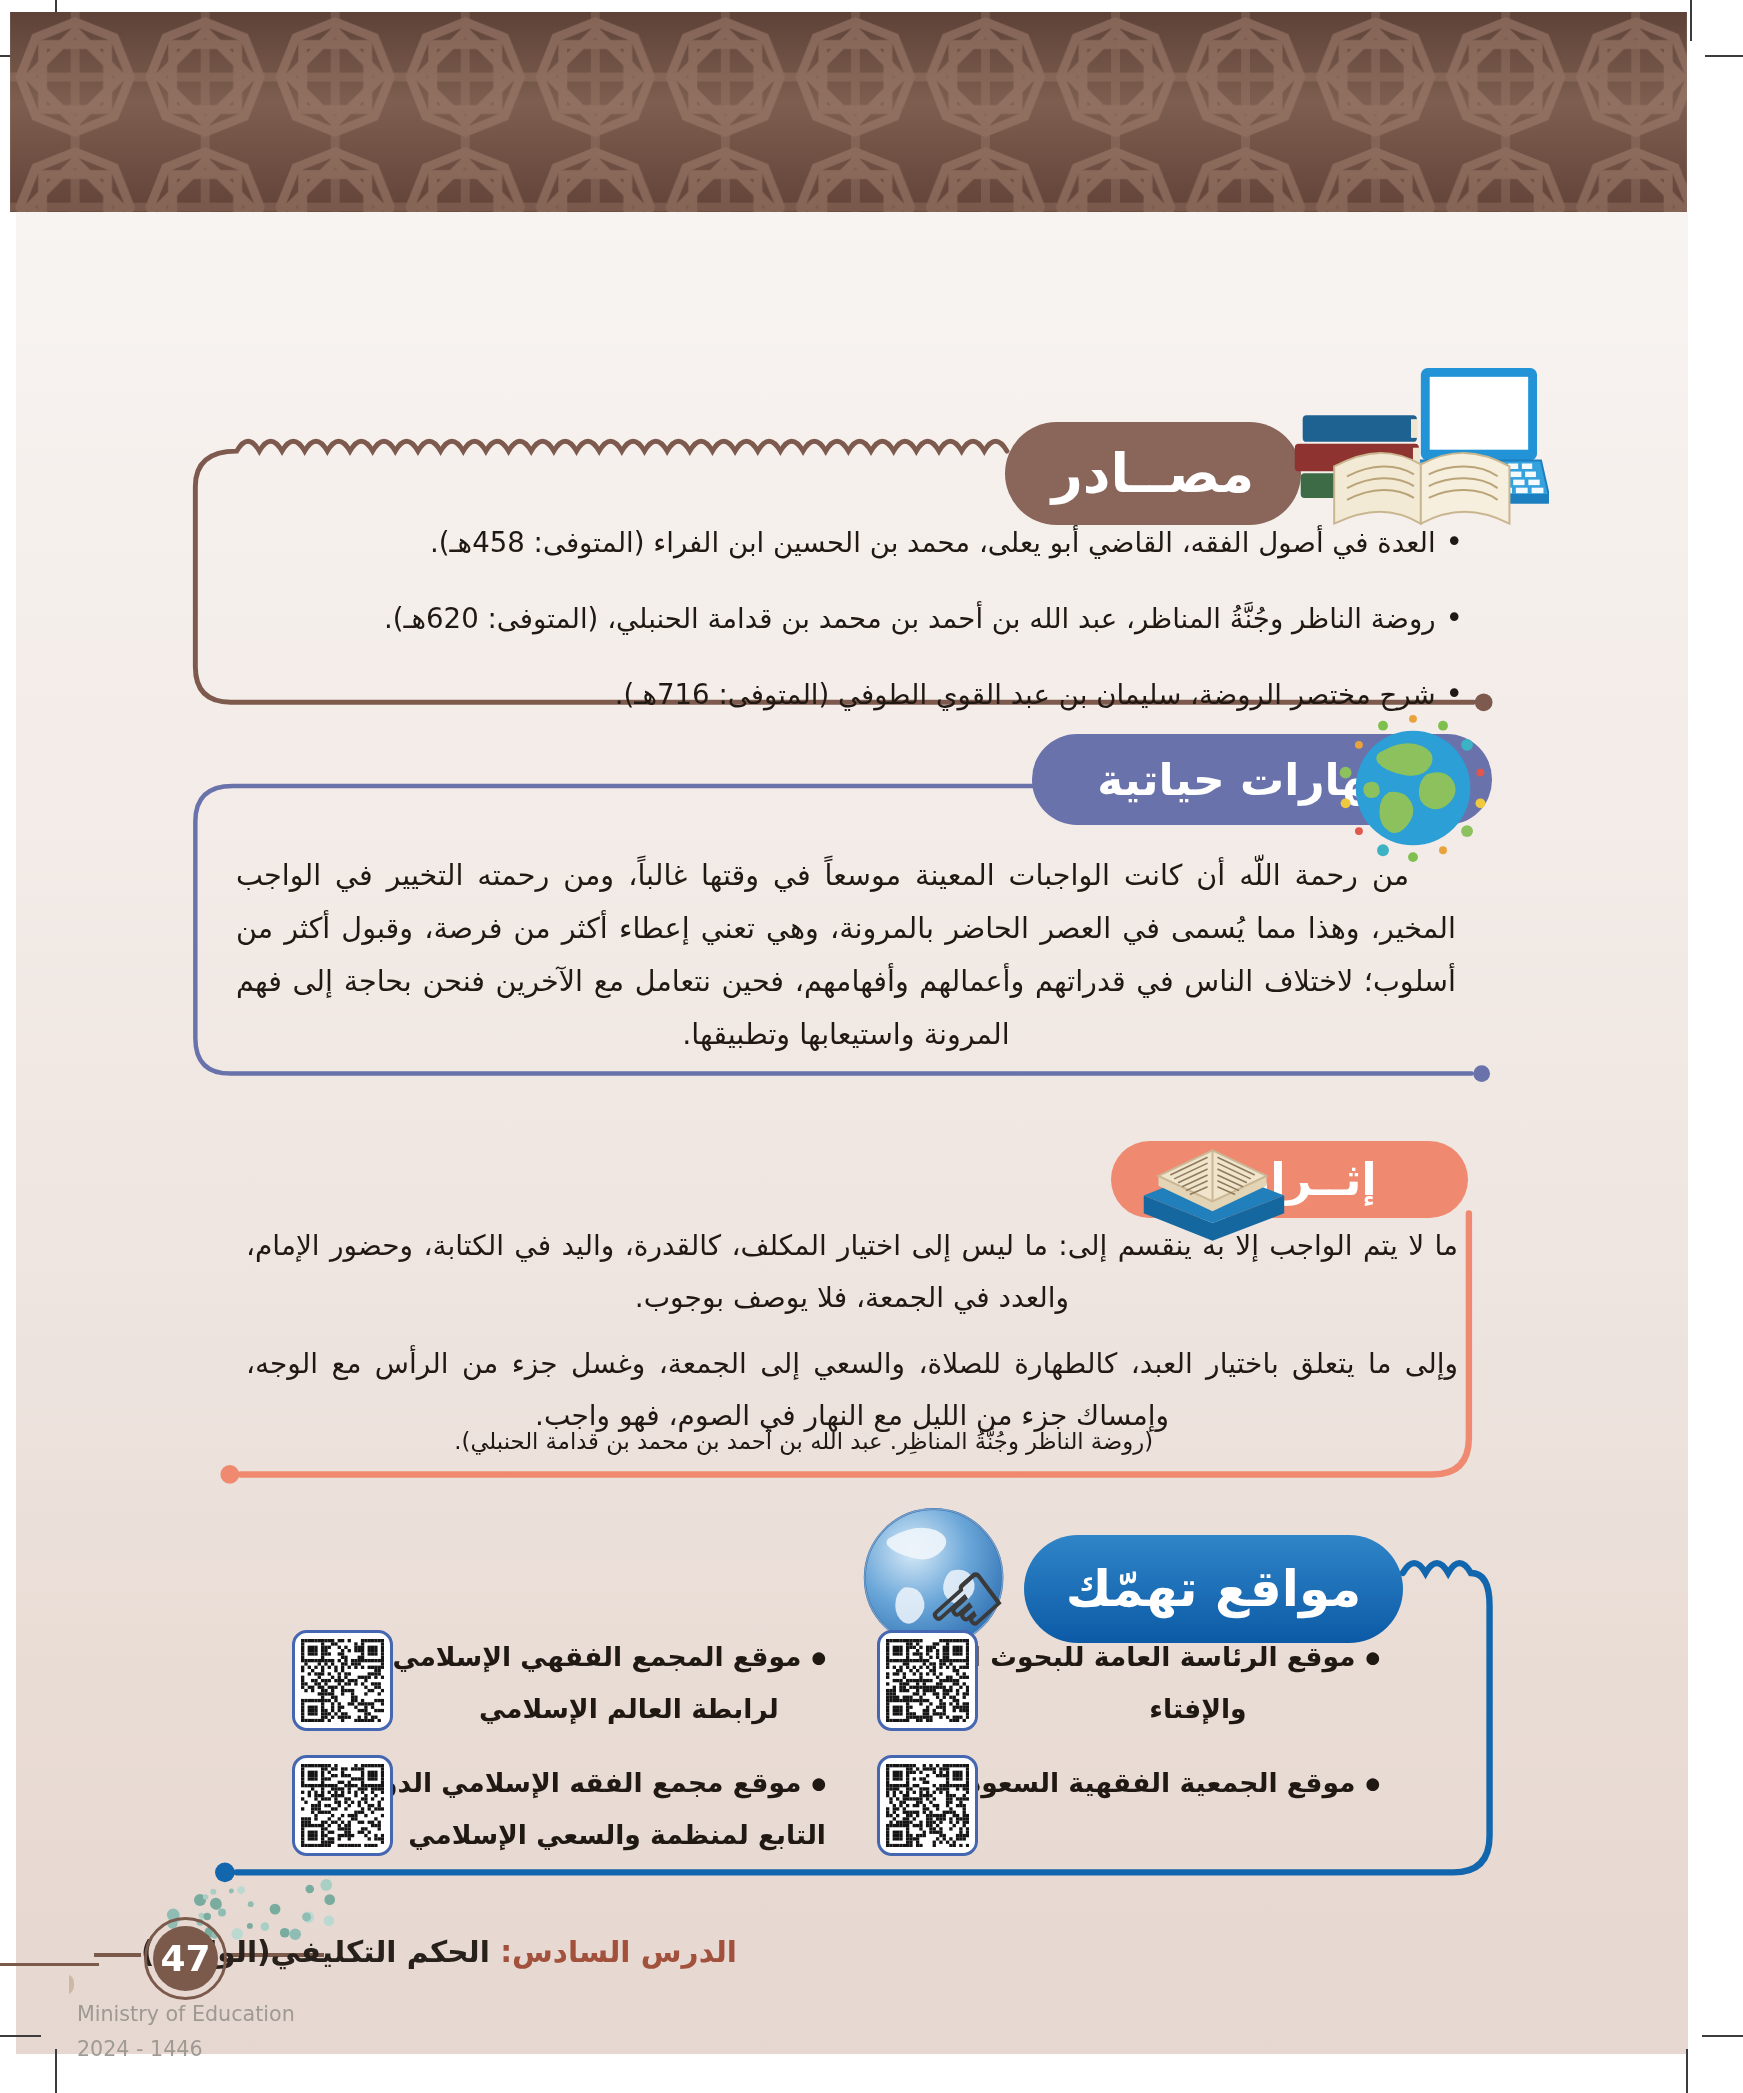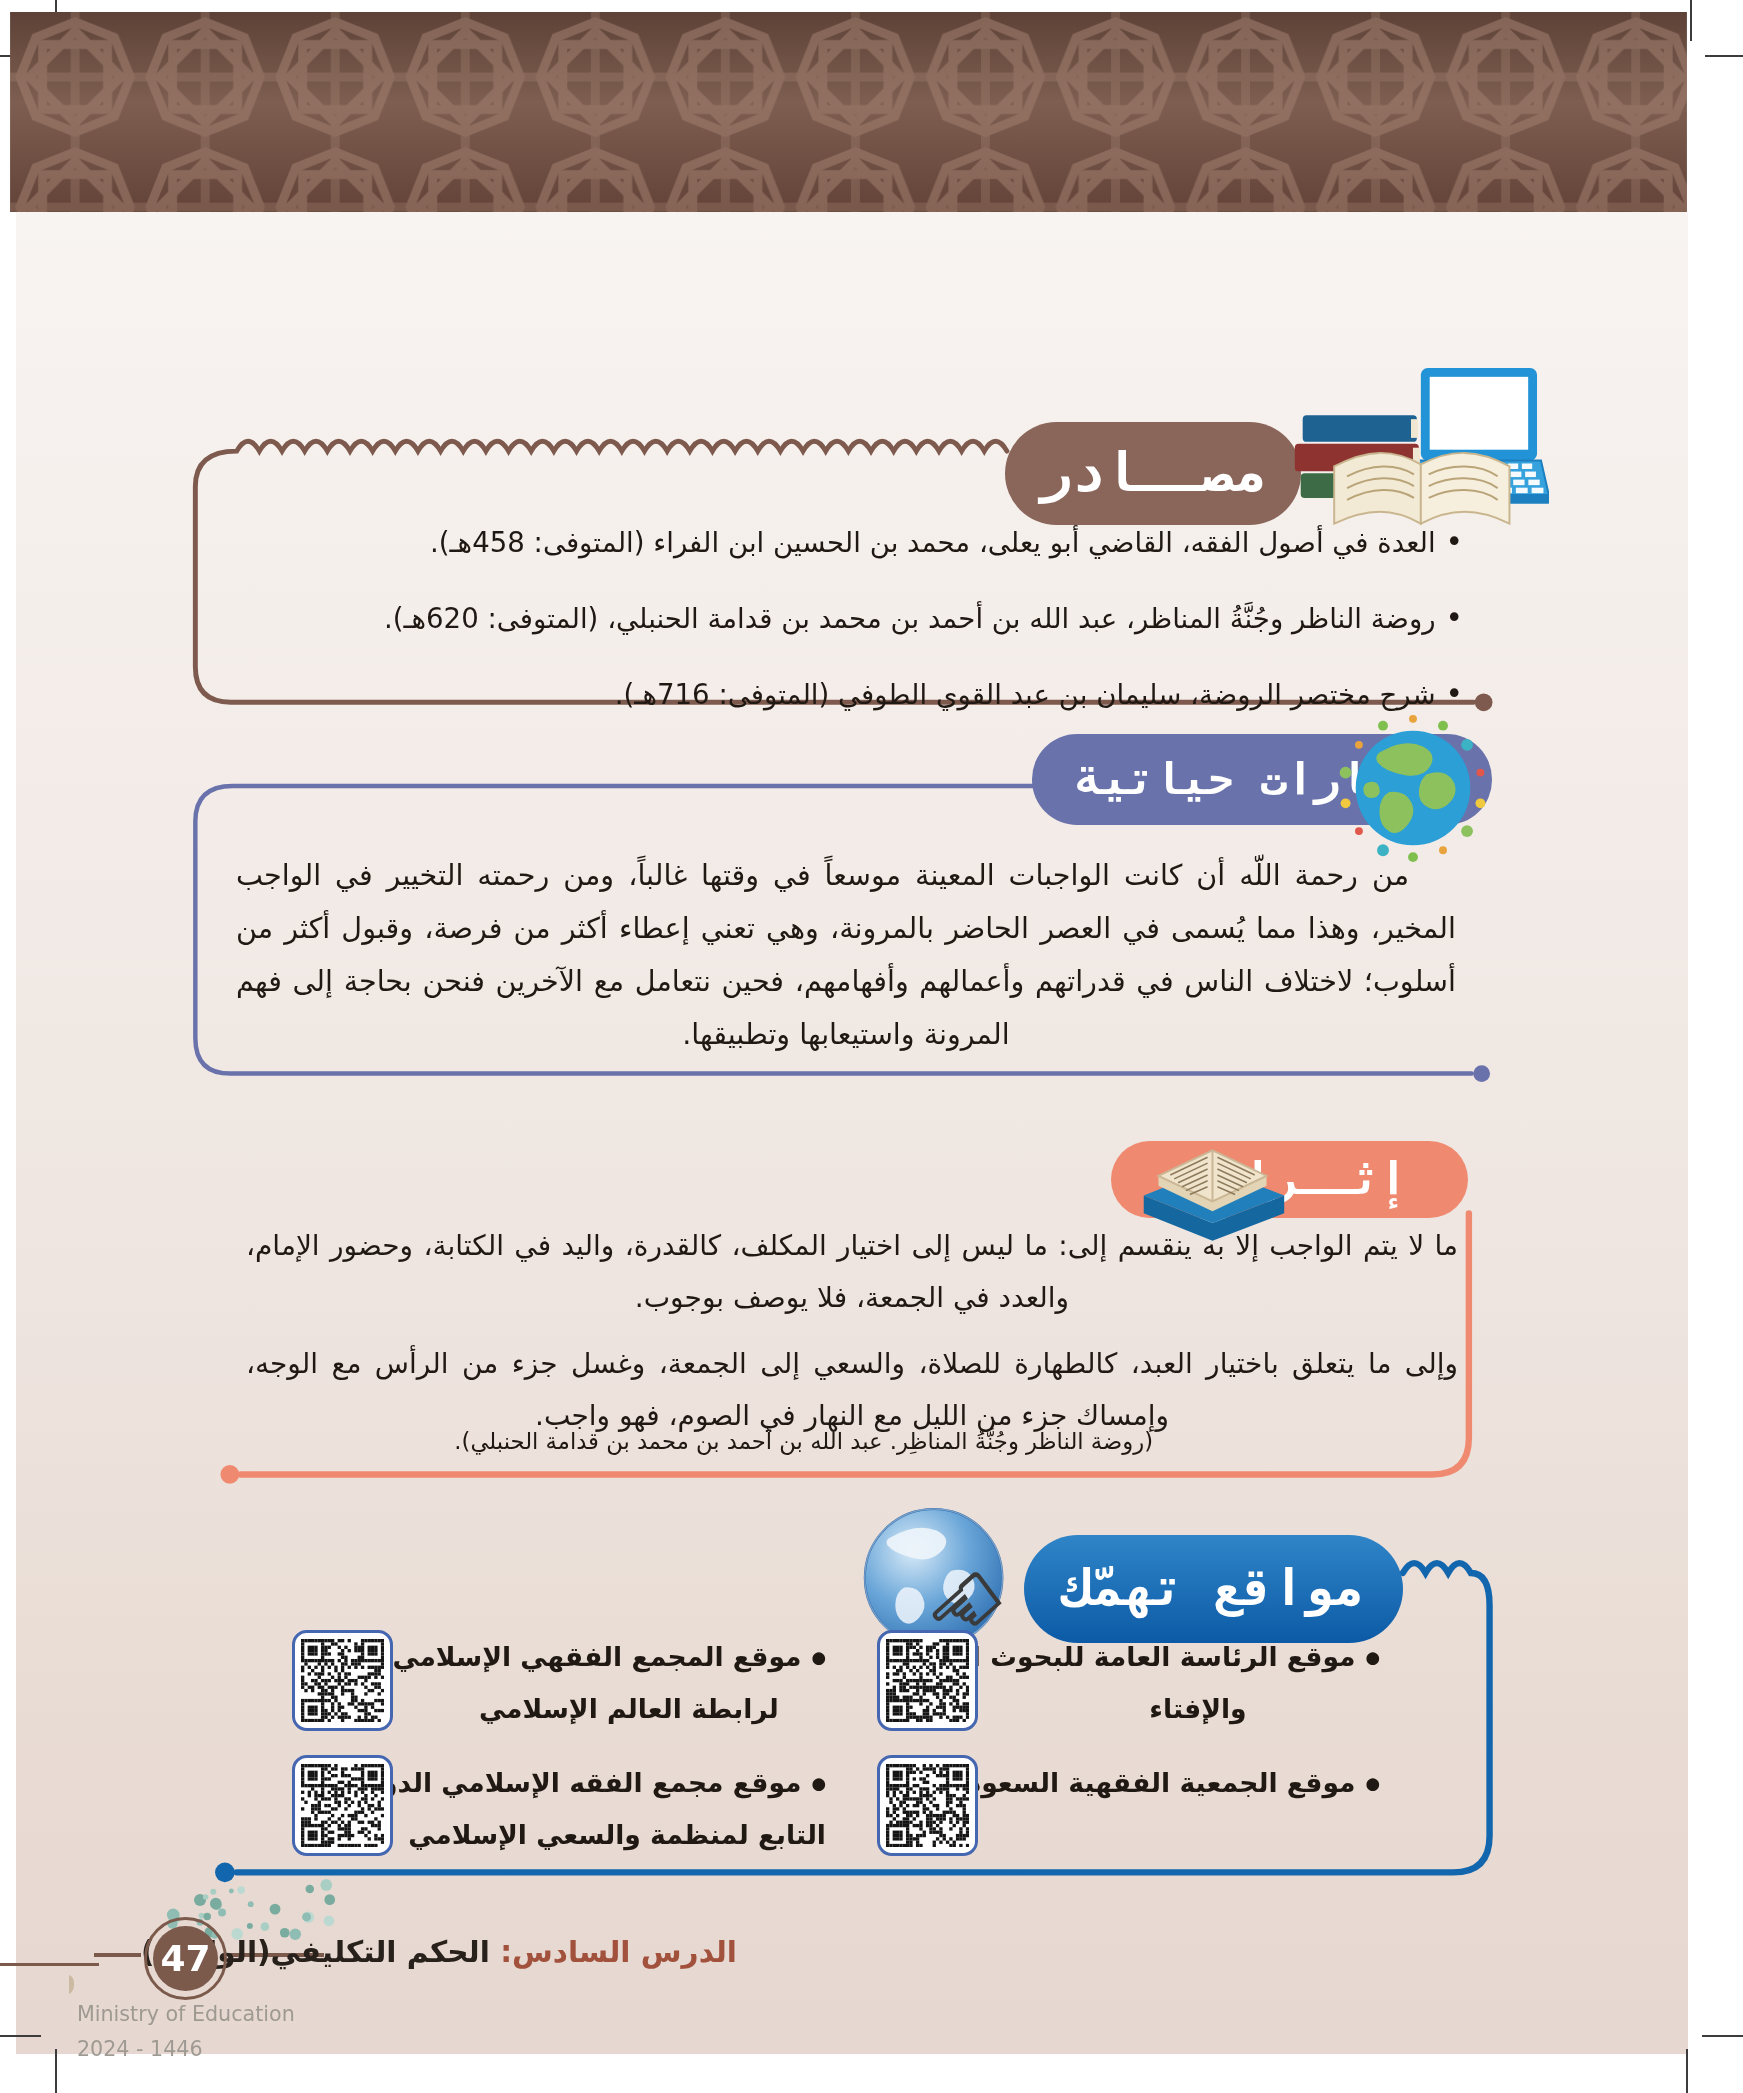--- a/index.html
+++ b/index.html
@@ -12,21 +12,21 @@
   
   #band{position:absolute;left:9.9px;top:11.8px;width:1677px;height:200px;z-index:2;}
 
   
   #content-bg{position:absolute;left:15.8px;top:211px;width:1672px;height:1843px;z-index:0;
     background:linear-gradient(180deg,#f8f4f1 0%,#f3ece8 30%,#efe6e1 55%,#e9dcd5 80%,#e6d8d0 100%);}
 
   #frames{position:absolute;left:0;top:0;z-index:3;}
 
   .pill{position:absolute;display:flex;align-items:center;justify-content:center;color:#fff;font-weight:bold;z-index:4;}
-  .pill-title{color:#fff;font-weight:bold;white-space:nowrap;font-family:Liberation Mono, monospace;}
+  .pill-title{color:#fff;font-weight:bold;white-space:nowrap;}
 
   .icon-abs{position:absolute;z-index:5;}
 
   .arabic{direction:rtl;color:#201812;font-weight:normal;z-index:4;position:absolute;}
 
   
   #sources-list{right:281px;top:504px;width:1226px;list-style:none;margin:0;padding:0;text-align:right;}
   #sources-list li{height:76px;display:flex;align-items:center;font-size:27.6px;white-space:nowrap;}
   #sources-list li::before{content:"•";margin-left:9.9px;font-size:29.6px;}
 

